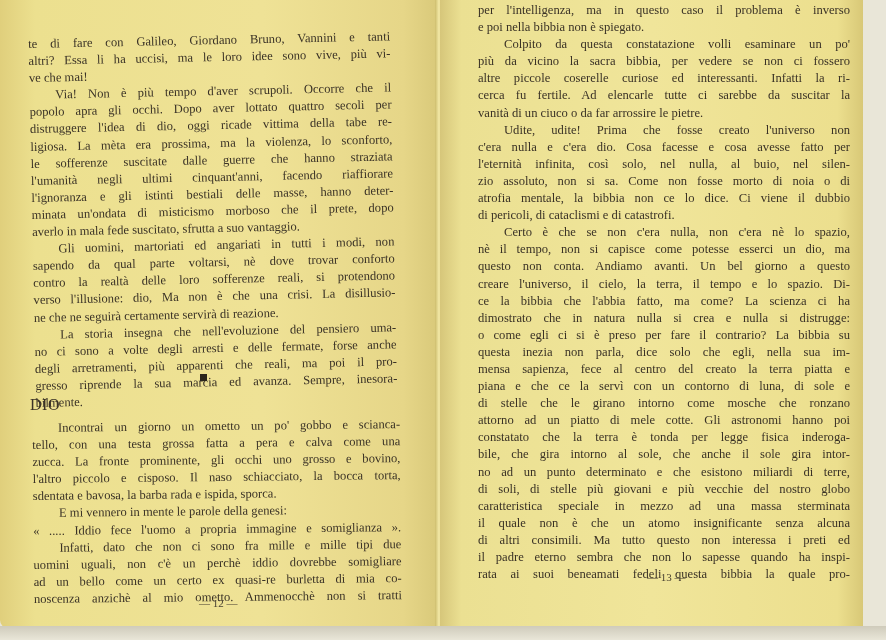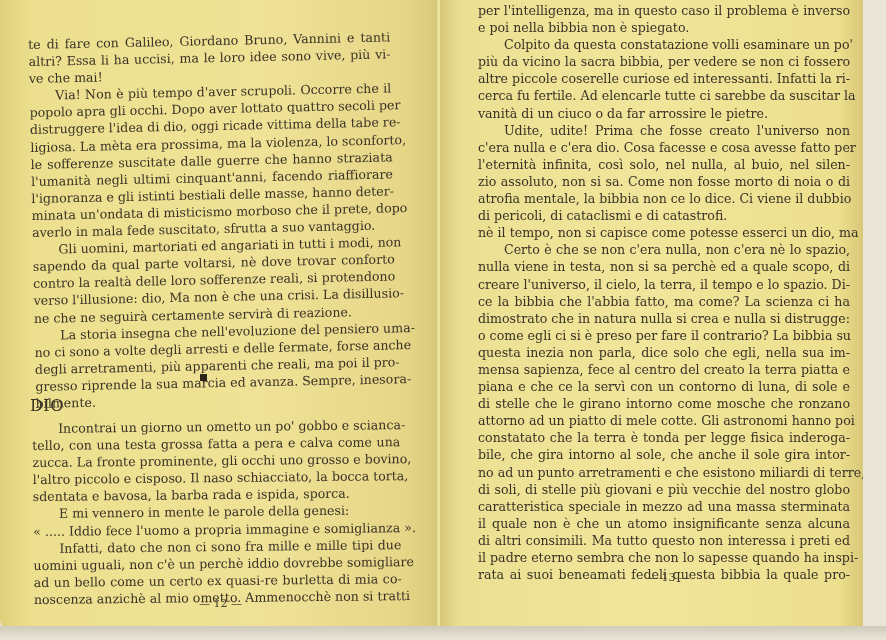--- a/index.html
+++ b/index.html
@@ -7,20 +7,21 @@
     width: 886px; height: 640px; overflow: hidden;
     background: #e9e6d8;
     position: relative;
     font-family: "DejaVu Serif", "Liberation Serif", serif;
     color: #3a3226;
   }
   .page {
     position: absolute;
     background: #ece08f;
     overflow: hidden;
+    font-family: Liberation Serif, serif;
   }
   .page-left {
     left: 0; top: 0; width: 438px; height: 628px;
     background: linear-gradient(90deg, #e0cf7c 0%, #ece08f 8%, #efe296 60%, #e6d688 92%, #d9c97a 100%);
     border-bottom-left-radius: 8px;
     transform-origin: top left;
   }
   .page-right {
     left: 440px; top: 0; width: 423px; height: 627px;
     background: linear-gradient(90deg, #d6c67a 0%, #ebe092 5%, #f0e59a 50%, #ecdf8e 94%, #d8c877 100%);
@@ -117,35 +118,35 @@
     <span class="line">più da vicino la sacra bibbia, per vedere se non ci fossero</span>
     <span class="line">altre piccole coserelle curiose ed interessanti. Infatti la ri-</span>
     <span class="line">cerca fu fertile. Ad elencarle tutte ci sarebbe da suscitar la</span>
     <span class="line last">vanità di un ciuco o da far arrossire le pietre.</span>
     <span class="line indent">Udite, udite! Prima che fosse creato l'universo non</span>
     <span class="line">c'era nulla e c'era dio. Cosa facesse e cosa avesse fatto per</span>
     <span class="line">l'eternità infinita, così solo, nel nulla, al buio, nel silen-</span>
     <span class="line">zio assoluto, non si sa. Come non fosse morto di noia o di</span>
     <span class="line">atrofia mentale, la bibbia non ce lo dice. Ci viene il dubbio</span>
     <span class="line last">di pericoli, di cataclismi e di catastrofi.</span>
+    <span class="line indent">Certo è che se non c'era nulla, non c'era nè lo spazio,</span>
     <span class="line">nè il tempo, non si capisce come potesse esserci un dio, ma</span>
-    <span class="line indent">Certo è che se non c'era nulla, non c'era nè lo spazio,</span>
-    <span class="line">nulla viene in testa, non si sa perchè ed a quale scopo, di</span>
+    <span class="line">questo non conta. Andiamo avanti. Un bel giorno a questo</span>
     <span class="line">creare l'universo, il cielo, la terra, il tempo e lo spazio. Di-</span>
     <span class="line">ce la bibbia che l'abbia fatto, ma come? La scienza ci ha</span>
     <span class="line">dimostrato che in natura nulla si crea e nulla si distrugge:</span>
     <span class="line">o come egli ci si è preso per fare il contrario? La bibbia su</span>
     <span class="line">questa inezia non parla, dice solo che egli, nella sua im-</span>
     <span class="line">mensa sapienza, fece al centro del creato la terra piatta e</span>
     <span class="line">piana e che ce la servì con un contorno di luna, di sole e</span>
     <span class="line">di stelle che le girano intorno come mosche che ronzano</span>
     <span class="line">attorno ad un piatto di mele cotte. Gli astronomi hanno poi</span>
     <span class="line">constatato che la terra è tonda per legge fisica inderoga-</span>
     <span class="line">bile, che gira intorno al sole, che anche il sole gira intor-</span>
-    <span class="line">no ad un punto arretramenti e che esistono miliardi di terre,</span>
+    <span class="line">no ad un punto determinato e che esistono miliardi di terre,</span>
     <span class="line">di soli, di stelle più giovani e più vecchie del nostro globo</span>
     <span class="line">caratteristica speciale in mezzo ad una massa sterminata</span>
     <span class="line">il quale non è che un atomo insignificante senza alcuna</span>
     <span class="line">di altri consimili. Ma tutto questo non interessa i preti ed</span>
     <span class="line">il padre eterno sembra che non lo sapesse quando ha inspi-</span>
     <span class="line">rata ai suoi beneamati fedeli questa bibbia la quale pro-</span>
   </div>
   <div class="page-number" style="left:207px; top:571px;">— 13 —</div>
 </div>
 

